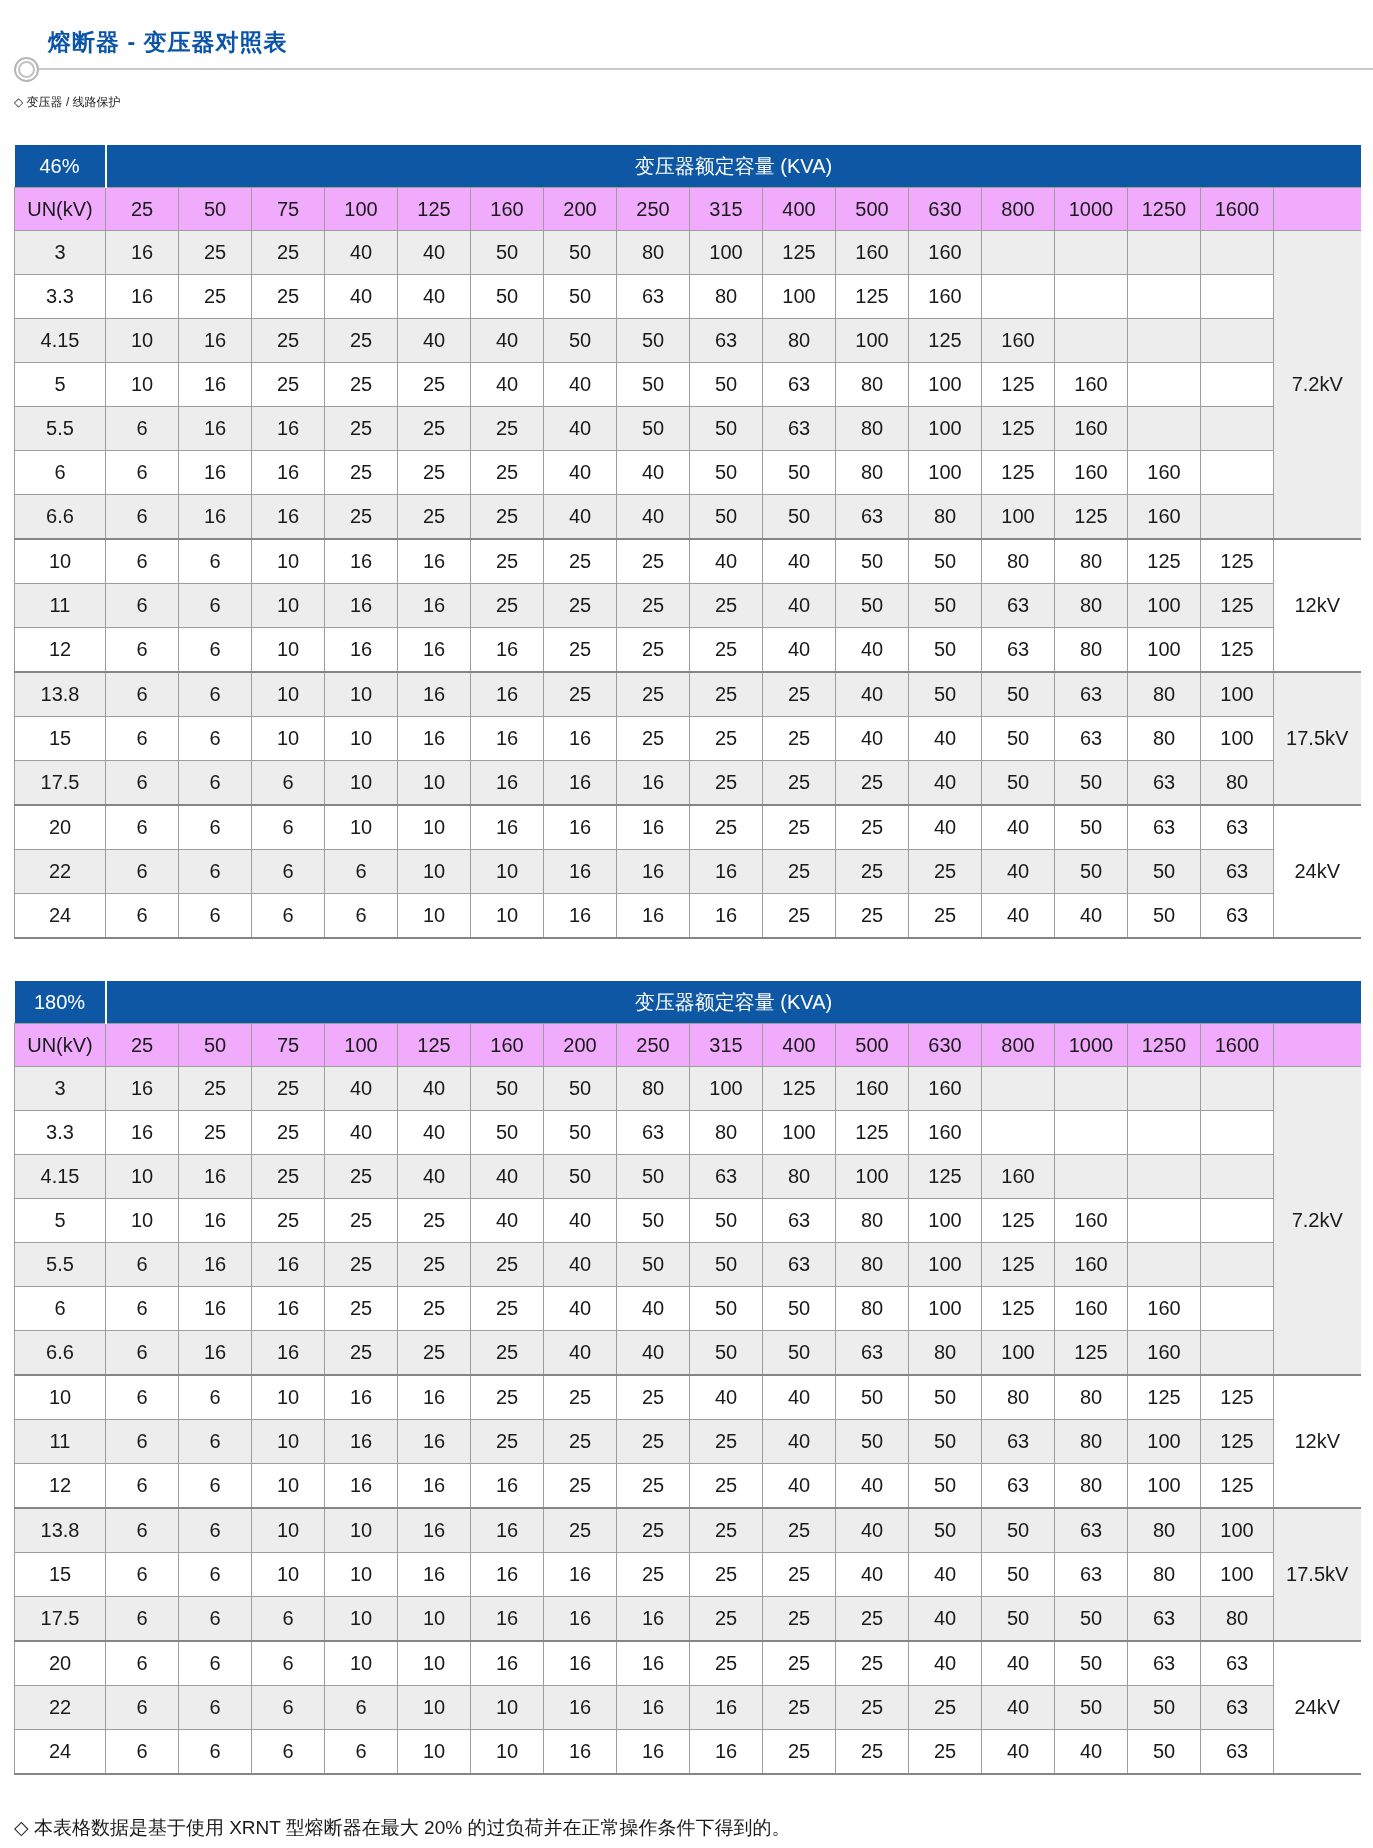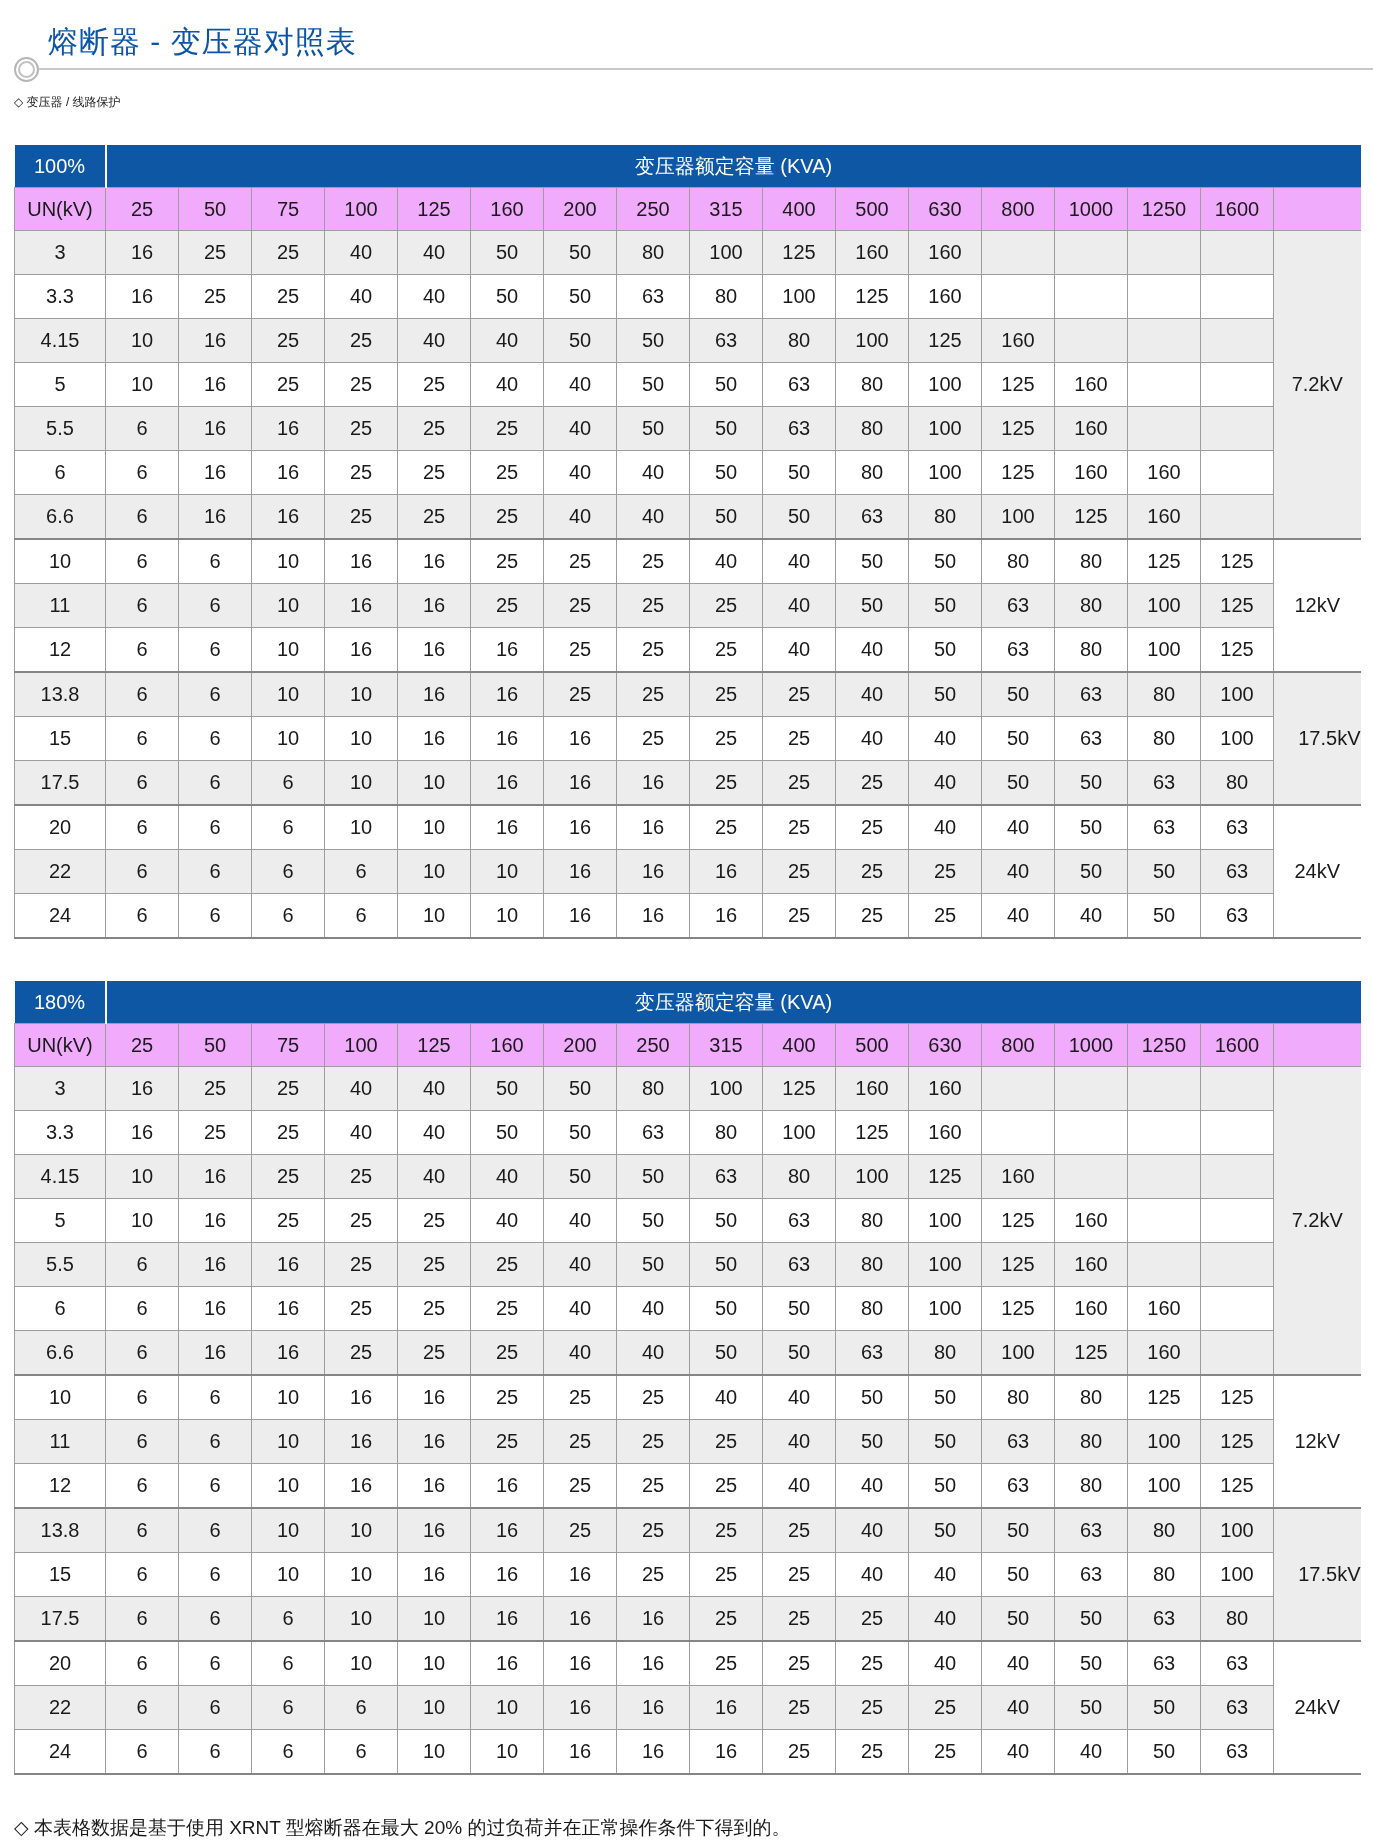--- a/index.html
+++ b/index.html
@@ -3,21 +3,21 @@
 <meta charset="utf-8">
 <style>
   html,body{margin:0;padding:0;background:#ffffff;}
   body{
     width:1373px;height:1848px;position:relative;overflow:hidden;
     font-family:"Liberation Sans","DejaVu Sans",sans-serif;color:#1a1a1a;
   }
   .page{padding:28px 13px 0 14px;}
 
   .title{
-    margin:0 0 0 34px;font-size:30px;font-weight:normal;line-height:28px;
+    margin:0 0 0 34px;font-size:23px;font-weight:bold;line-height:28px;
     color:#0b55a8;letter-spacing:1px;
   }
   .rule-row{display:flex;align-items:center;height:26px;margin:0 -13px 0 0;}
   .ring{
     width:21px;height:21px;border:2px solid #b5b5b5;border-radius:50%;
     background:#fff;display:flex;align-items:center;justify-content:center;flex:0 0 auto;
   }
   .ring-inner{width:13px;height:13px;border:2px solid #c2c2c2;border-radius:50%;background:#fff;}
   .hline{flex:1 1 auto;height:2px;background:#c9c9c9;}
 
@@ -38,21 +38,21 @@
   .cap-table tbody td{height:43px;background:#ffffff;}
 
   tr.blue-row th{
     background:#0e57a5;color:#ffffff;border:none;height:42px;font-size:20px;
   }
   tr.blue-row th.pct{border-right:2px solid #ffffff;}
 
   th.vcol-head,td.vlabel{border-right:none;}
   tr.stripe td{background:#ededed;}
   td.vlabel{background:#ffffff;margin-top:42px;}
-  td.vlabel.shaded{background:#ededed;text-align:right;}
+  td.vlabel.shaded{background:#ededed;}
   tr.group-start td{border-top:2px solid #858585;}
 
   .footnote{margin-top:40px;font-size:19px;color:#1a1a1a;}
 </style>
 </head>
 <body>
 
 <div class="page">
   <h1 class="title">熔断器 - 变压器对照表</h1>
   <div class="rule-row">
@@ -80,21 +80,21 @@
           <col class="c-v">
           <col class="c-v">
           <col class="c-v">
           <col class="c-v">
           <col class="c-v">
           <col class="c-v">
           <col class="c-lab">
         </colgroup>
         <thead>
           <tr class="blue-row">
-            <th class="pct">100%</th>
+            <th class="pct">46%</th>
             <th class="kva-head" colspan="17">变压器额定容量 (KVA)</th>
           </tr>
           <tr class="col-head">
             <th class="un-head">UN(kV)</th>
             <th>25</th>
             <th>50</th>
             <th>75</th>
             <th>100</th>
             <th>125</th>
             <th>160</th>

